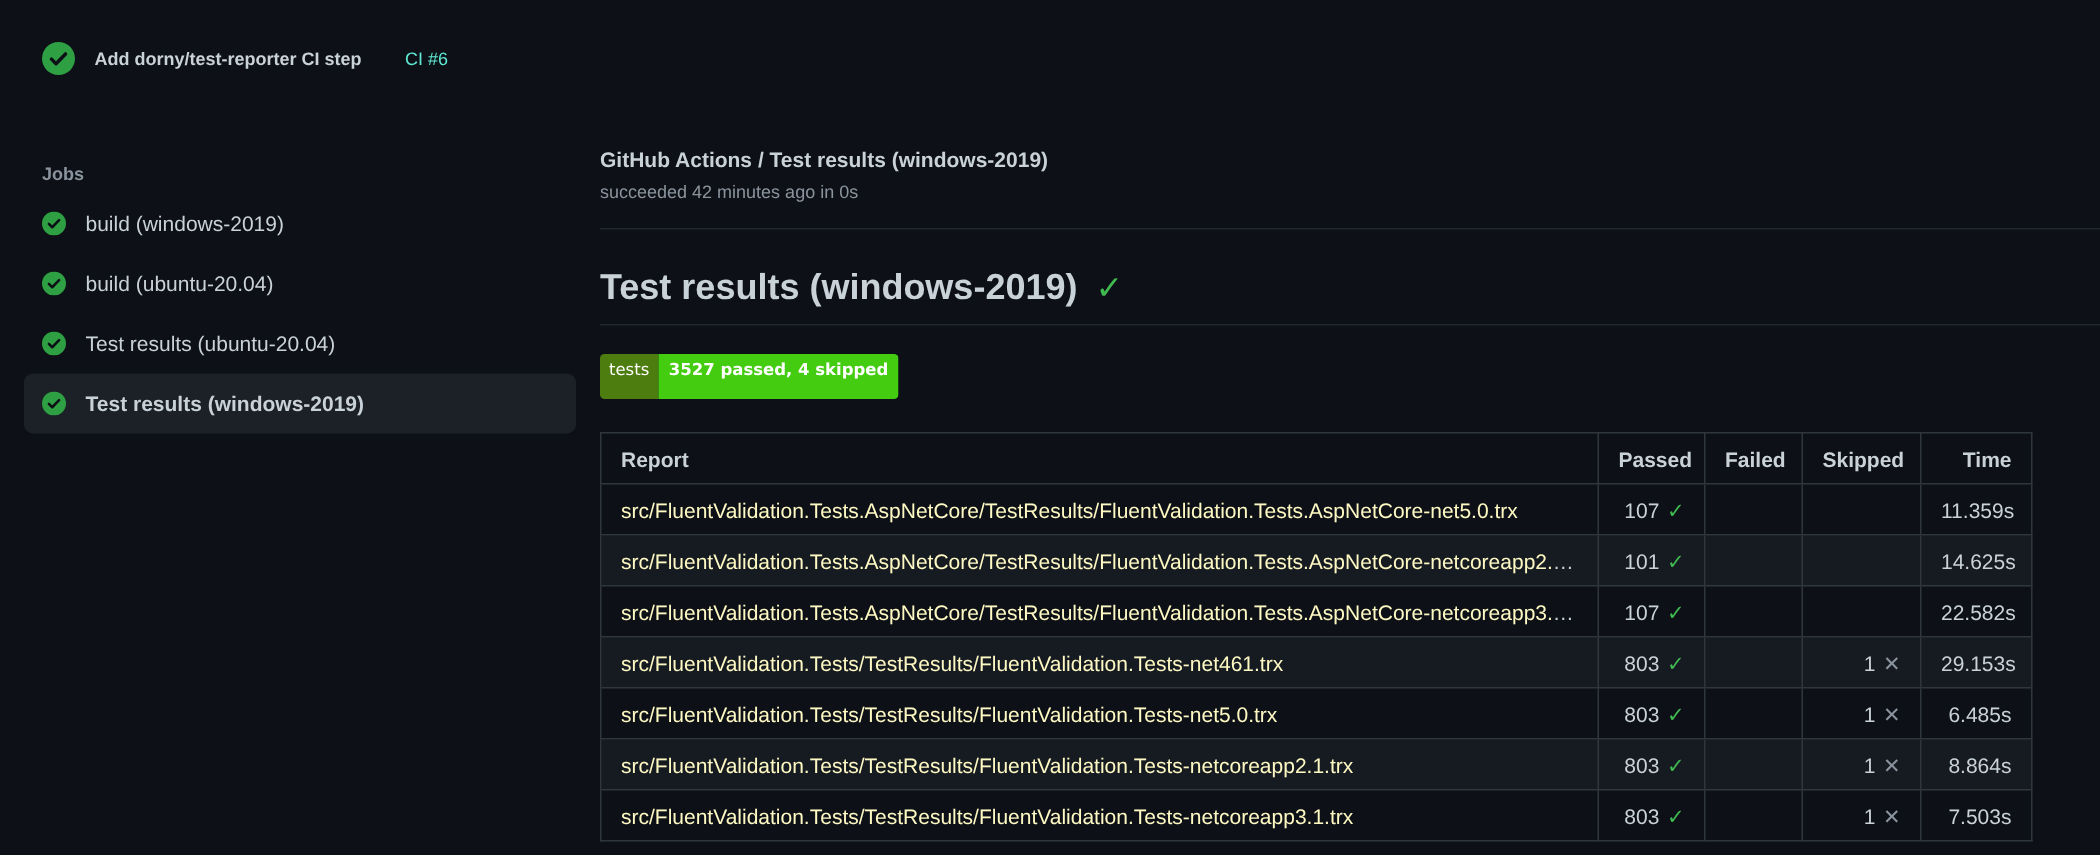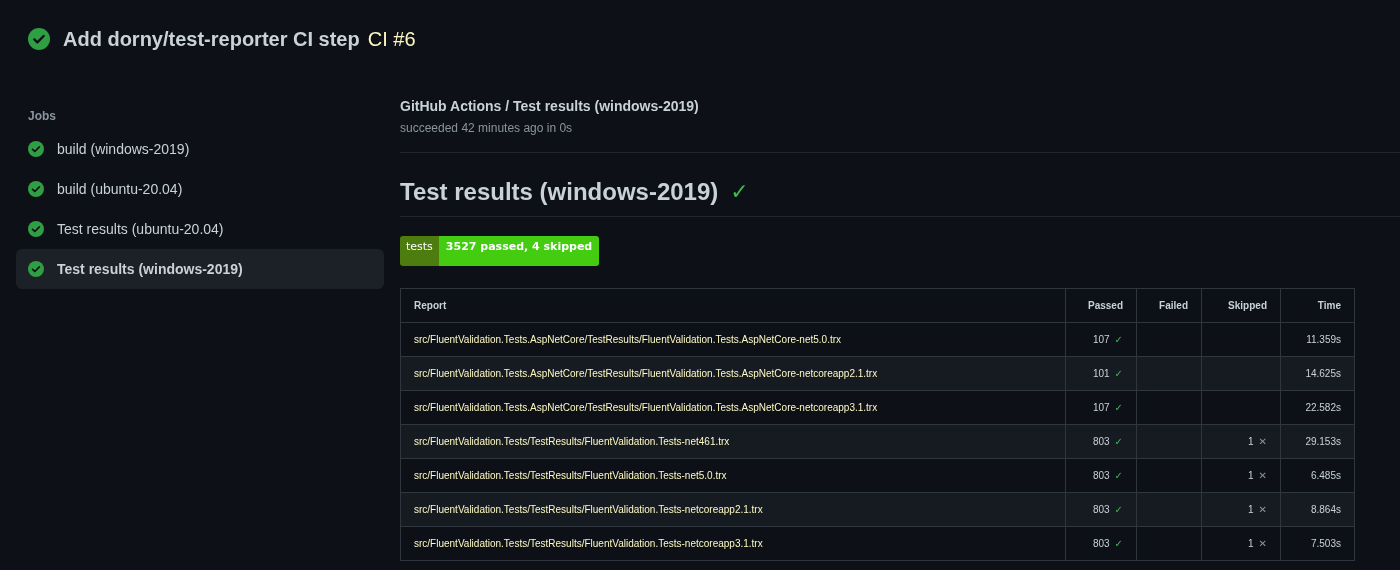--- a/index.html
+++ b/index.html
@@ -12,29 +12,29 @@
   }
 
   
   .run-header {
     display: flex;
     align-items: center;
     gap: 13px;
     padding: 26px 28px 16px 28px;
   }
   .run-header h1 {
-    font-size: 20px;
+    font-size: 12px;
     font-weight: 700;
     line-height: 26px;
     display: flex;
     gap: 8px;
     align-items: baseline;
     justify-content: flex-end;
   }
-  .run-number { color: #fef9c3; font-weight: 400; }
+  .run-number { color: #5eead4; font-weight: 400; margin-left: 21px; }
   .cc-lg svg { display: block; }
 
   
   .body-row { display: flex; align-items: flex-start; }
 
   
   .sidebar {
     width: 400px;
     flex: none;
     padding: 24px 16px 0 16px;
@@ -114,21 +114,21 @@
   }
   .badge-label { background: #4d7c0f; padding: 5px 6px 4px 6px; }
   .badge-value { background: #44cc11; padding: 5px 7px 14px 7px; font-weight: 700; }
 
   
   table.report-table {
     margin-top: 22px;
     border-collapse: collapse;
     width: 954px;
     table-layout: fixed;
-    font-size: 10px;
+    font-size: 14px;
   }
   .report-table th, .report-table td {
     border: 1px solid #30363d;
     padding: 6px 13px;
     line-height: 20px;
     height: 34px;
   }
   .report-table th { font-weight: 700; text-align: right; }
   .report-table th.col-report { text-align: left; }
   .report-table td.num { text-align: right; white-space: nowrap; }

